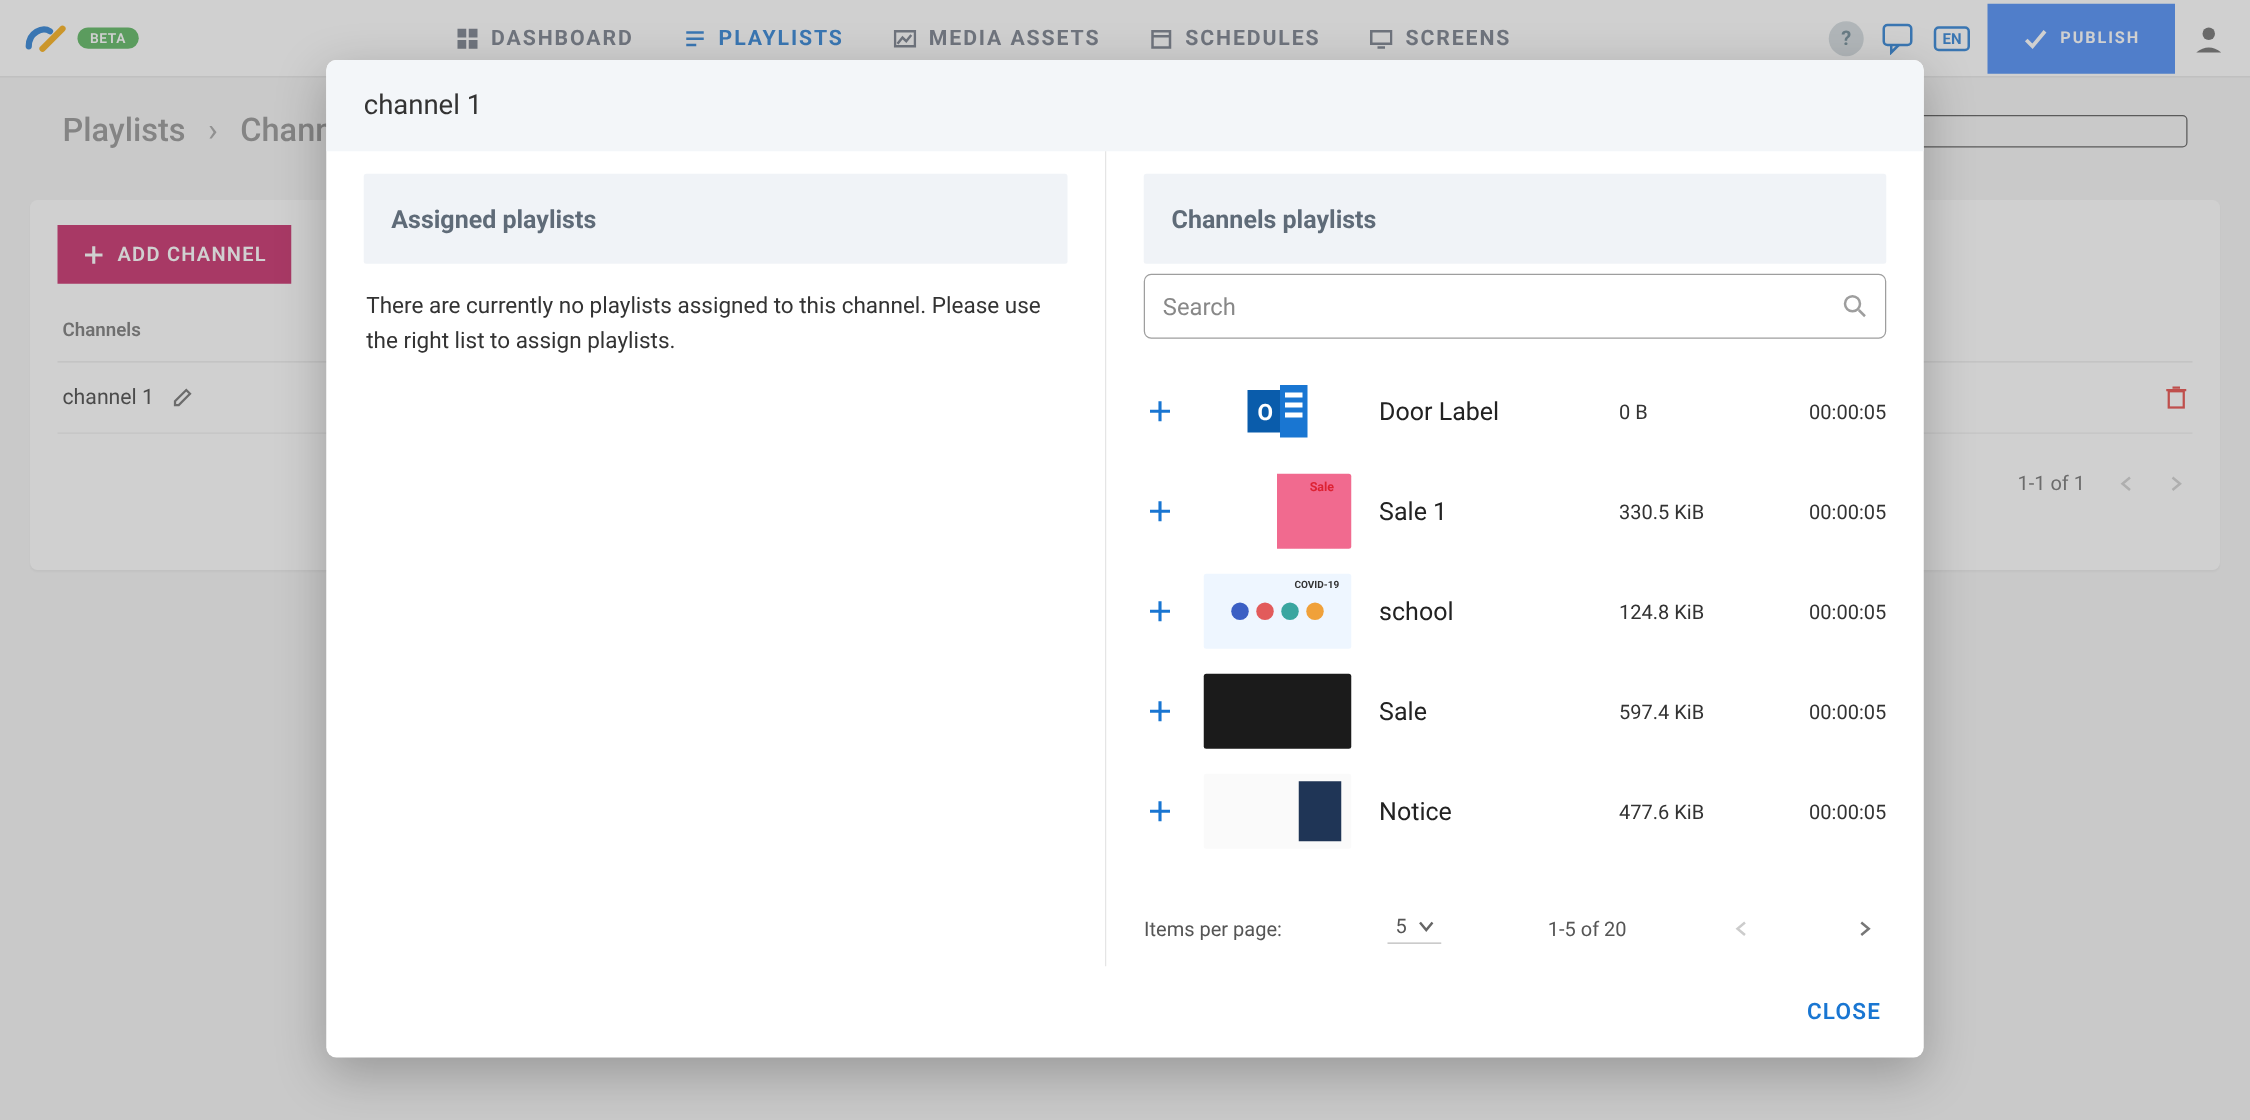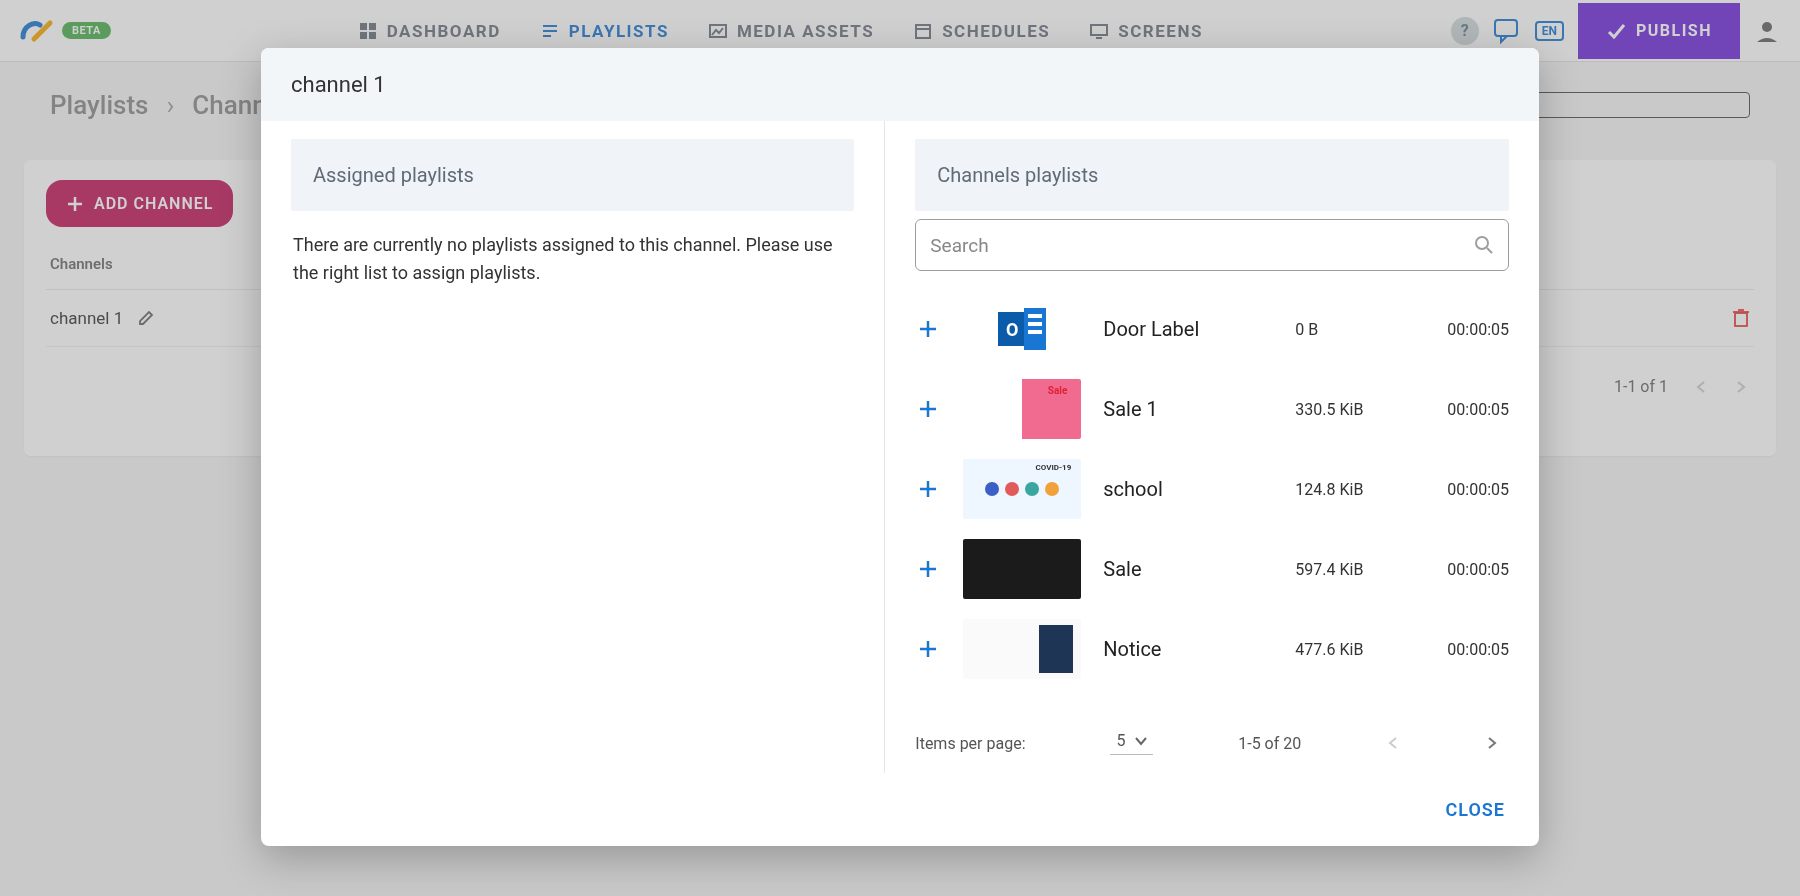--- a/index.html
+++ b/index.html
@@ -12,49 +12,49 @@
   }
   .logo { display: flex; align-items: center; gap: 8px; }
   .beta-badge { background: #4caf50; color: #fff; font-size: 11px; padding: 2px 10px; border-radius: 10px; font-weight: 600; letter-spacing: .5px;}
   .nav { flex: 1; display: flex; justify-content: center; gap: 40px; }
   .nav-item { display: flex; align-items: center; gap: 10px; color: #6b7280; font-weight: 700; letter-spacing: 1.5px; font-size: 17px; cursor: pointer; }
   .nav-item.active { color: #1976d2; }
   .nav-icon { width: 18px; height: 18px; display:inline-flex; align-items:center; justify-content:center;}
   .top-right { display: flex; align-items: center; gap: 14px; }
   .help-circle { width: 28px; height: 28px; border-radius: 50%; background: #cfd8dc; color:#607d8b; display:flex; align-items:center; justify-content:center; font-weight:700;}
   .lang-badge { border:2px solid #1976d2; color:#1976d2; border-radius:4px; padding:1px 5px; font-size:12px; font-weight:700;}
-  .publish-btn { background:#6d28d9; color:#fff; display:flex; align-items:center; gap:10px; padding: 18px 28px; font-weight:700; letter-spacing:1.5px; font-size:16px; cursor:pointer;}
+  .publish-btn { background:#3b82f6; color:#fff; display:flex; align-items:center; gap:10px; padding: 18px 28px; font-weight:700; letter-spacing:1.5px; font-size:13px; cursor:pointer;}
   .avatar-icon { color:#616161; }
 
   .breadcrumb-row {
     display:flex; align-items:center; justify-content:space-between;
     padding: 28px 50px 20px 50px;
   }
   .breadcrumb { display:flex; align-items:center; gap:18px; font-size:26px; color:#8a8a8a;}
   .breadcrumb .crumb { color:#8a8a8a; font-weight:500;}
   .breadcrumb .chev { color:#9e9e9e; }
   .search-bar { flex:1; max-width: 320px; height:26px; border:1px solid #4a4a4a; border-radius:4px; margin-left:40px;}
 
   .page-content { padding: 20px 24px; }
   .channel-card { background:#fff; border-radius:6px; padding: 20px 22px 60px 22px; box-shadow:0 1px 2px rgba(0,0,0,.05);}
-  .add-channel-btn { background:#c2185b; color:#fff; border:none; border-radius:16px; padding:14px 20px; font-size:16px; font-weight:600; letter-spacing:1px; display:flex; align-items:center; gap:10px; cursor:pointer;}
+  .add-channel-btn { background:#c2185b; color:#fff; border:none; border-radius:0; padding:14px 20px; font-size:16px; font-weight:600; letter-spacing:1px; display:flex; align-items:center; gap:10px; cursor:pointer;}
   .table-head { color:#6b6b6b; font-size:15px; font-weight:600; padding: 28px 4px 16px 4px; border-bottom:1px solid #e8e8e8;}
   .table-row { display:flex; align-items:center; justify-content:space-between; padding:18px 4px; border-bottom:1px solid #eee;}
   .row-left { display:flex; align-items:center; gap:14px; color:#333; font-size:17px;}
   .trash-icon { color:#e53935; cursor:pointer;}
   .pagination-bg { display:flex; justify-content:flex-end; align-items:center; gap:26px; color:#666; font-size:16px; padding:30px 6px 0 0;}
 
   
   .overlay { position:absolute; inset:0; background:rgba(120,120,120,.35); display:flex; align-items:flex-start; justify-content:center; padding-top:48px;}
   .modal { width:1278px; background:#fff; border-radius:8px; box-shadow:0 12px 40px rgba(0,0,0,.25); display:flex; flex-direction:column; overflow:hidden;}
   .modal-header { background:#f3f6f9; padding:24px 30px; font-size:22px; color:#333;}
   .modal-body { display:flex; min-height: 630px;}
   .col { flex:1; padding: 18px 30px;}
   .col.left { border-right:1px solid #e5e5e5;}
-  .section-title { background:#f0f3f7; color:#5f6b78; font-size:20px; font-weight:400; padding:24px 22px; border-radius:2px;}
+  .section-title { background:#f0f3f7; color:#5f6b78; font-size:20px; font-weight:700; padding:24px 22px; border-radius:2px;}
   .empty-msg { color:#333; font-size:18px; line-height:1.55; padding: 20px 2px;}
   .search-box { display:flex; align-items:center; border:1.5px solid #9e9e9e; border-radius:6px; padding:0 14px; height:52px; margin-top:8px;}
   .search-box input { flex:1; border:none; outline:none; font-size:19px; color:#444;}
   .search-box input::placeholder { color:#888;}
   .search-glass { color:#9e9e9e;}
 
   .playlist-list { margin-top: 18px;}
   .plist-row { display:flex; align-items:center; gap:22px; padding: 10px 0;}
   .add-icon { color:#1976d2; cursor:pointer; width:26px; display:flex; justify-content:center;}
   .thumb { width:118px; height:60px; background:#f0f0f0; border-radius:2px; display:flex; align-items:center; justify-content:center; overflow:hidden; flex-shrink:0;}

